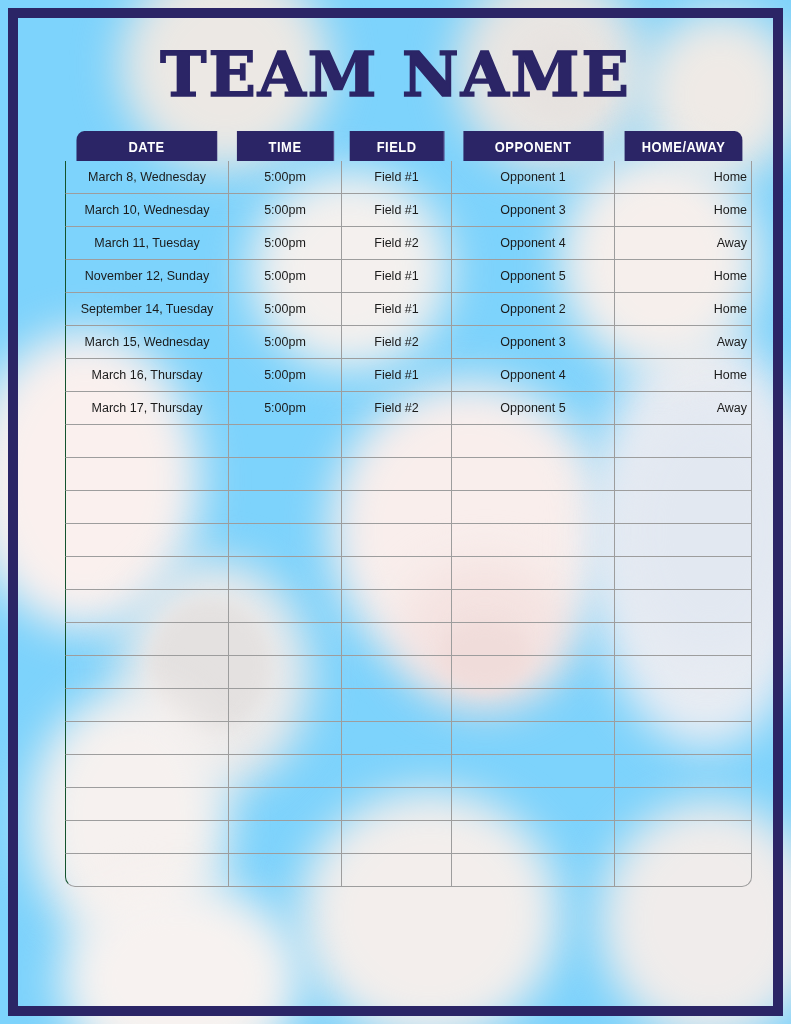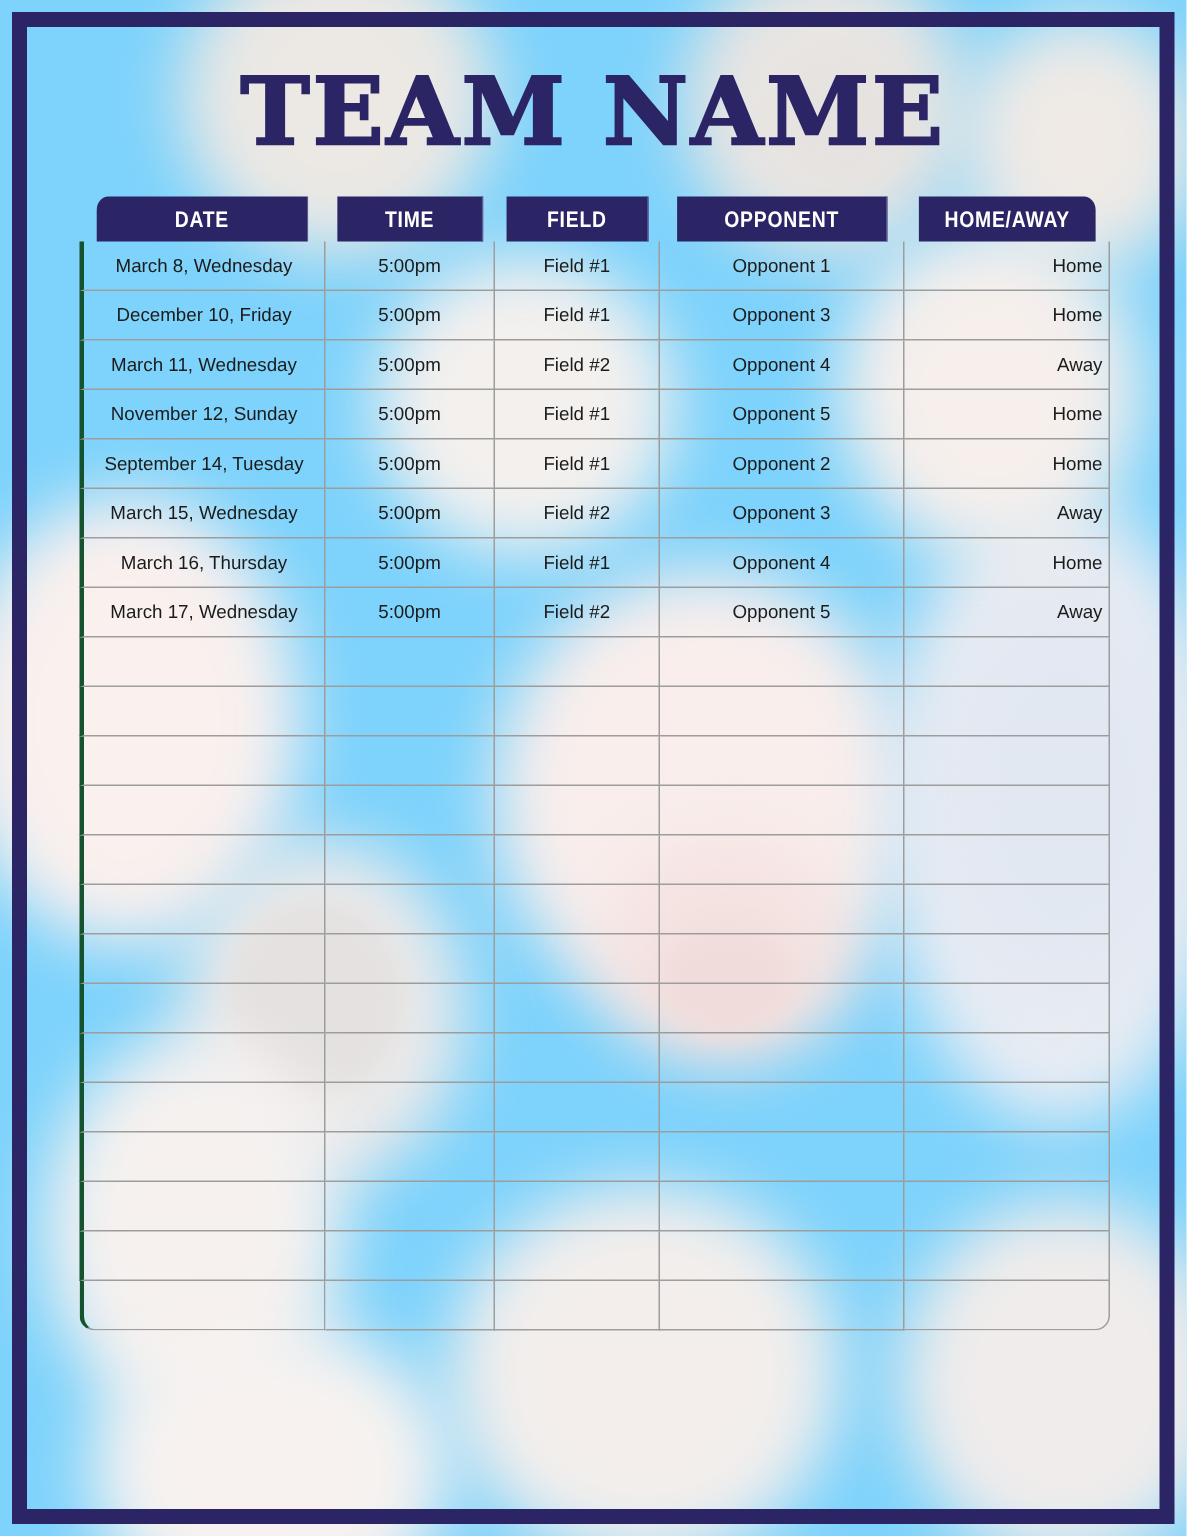--- a/index.html
+++ b/index.html
@@ -77,20 +77,21 @@
     left: 53px;
     top: 131px;
     width: 687px;
   }
 
   table.schedule {
     width: 687px;
     border-collapse: separate;
     border-spacing: 0;
     table-layout: fixed;
+    margin-left: 12px;
   }
 
   table.schedule thead th {
     background: #2b2566;
     color: #ffffff;
     font-family: "Liberation Sans Narrow", "Liberation Sans", sans-serif;
     font-weight: bold;
     font-size: 15px;
     letter-spacing: 0.6px;
     height: 30px;
@@ -111,21 +112,21 @@
     font-size: 12.5px;
     color: #1b1b1b;
     text-align: center;
     vertical-align: middle;
     border-right: 1px solid #9d9d9d;
     border-bottom: 1px solid #9d9d9d;
     box-sizing: border-box;
     background: transparent;
   }
   table.schedule tbody td:first-child {
-    border-left: 3px solid #14532d;
+    border-left: 1px solid #14532d;
   }
   table.schedule tbody td:last-child {
     border-right: 1px solid #9d9d9d;
     text-align: right;
   }
   table.schedule tbody tr:last-child td:first-child {
     border-bottom-left-radius: 10px;
   }
   table.schedule tbody tr:last-child td:last-child {
     border-bottom-right-radius: 10px;
@@ -186,28 +187,28 @@
         </thead>
         <tbody id="schedule-body">
             <tr class="">
               <td>March 8, Wednesday</td>
               <td>5:00pm</td>
               <td>Field #1</td>
               <td>Opponent 1</td>
               <td>Home</td>
             </tr>
             <tr class="">
-              <td>December 10, Friday</td>
+              <td>March 10, Wednesday</td>
               <td>5:00pm</td>
               <td>Field #1</td>
               <td>Opponent 3</td>
               <td>Home</td>
             </tr>
             <tr class="">
-              <td>March 11, Wednesday</td>
+              <td>March 11, Tuesday</td>
               <td>5:00pm</td>
               <td>Field #2</td>
               <td>Opponent 4</td>
               <td>Away</td>
             </tr>
             <tr class="">
               <td>November 12, Sunday</td>
               <td>5:00pm</td>
               <td>Field #1</td>
               <td>Opponent 5</td>
@@ -228,21 +229,21 @@
               <td>Away</td>
             </tr>
             <tr class="">
               <td>March 16, Thursday</td>
               <td>5:00pm</td>
               <td>Field #1</td>
               <td>Opponent 4</td>
               <td>Home</td>
             </tr>
             <tr class="">
-              <td>March 17, Wednesday</td>
+              <td>March 17, Thursday</td>
               <td>5:00pm</td>
               <td>Field #2</td>
               <td>Opponent 5</td>
               <td>Away</td>
             </tr>
             <tr class="blank">
               <td></td>
               <td></td>
               <td></td>
               <td></td>

